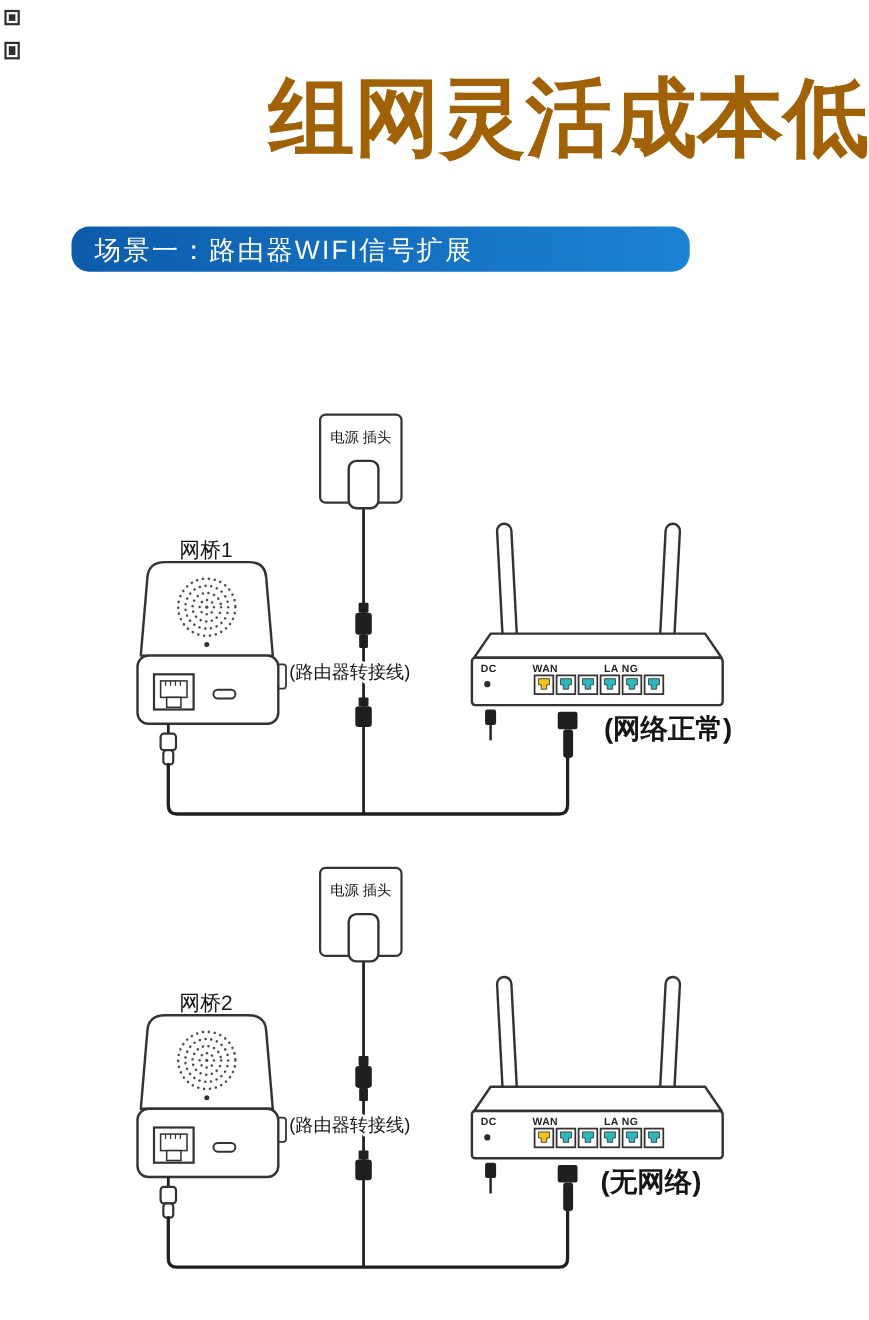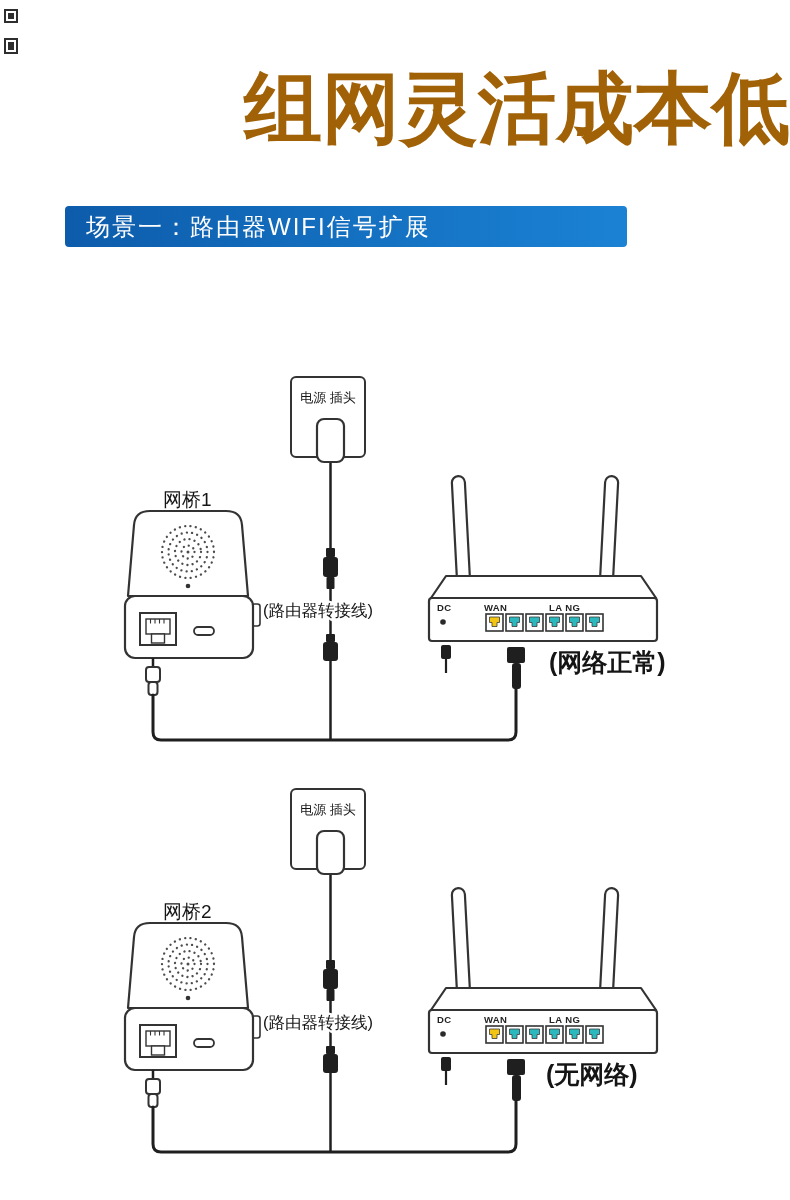--- a/index.html
+++ b/index.html
@@ -16,21 +16,21 @@
   .corner-mark::after { content: ""; position: absolute; left: 2px; top: 2px; right: 2px; bottom: 2px; background: #2e2e2e; }
 
   h1.title {
     position: absolute; left: 0; top: 62px; width: 790px; margin: 0;
     text-align: right; font-size: 78px; line-height: 1.2; font-weight: 900;
     color: #a16207; font-family: "DejaVu Sans", "Liberation Sans", sans-serif;
   }
 
   .banner {
     position: absolute; left: 65px; top: 206px; width: 562px; height: 41px;
-    border-radius: 4px;
+    border-radius: 16px;
     background: linear-gradient(90deg, #0d5cab 0%, #1b82d4 100%);
     display: flex; align-items: center;
   }
   .banner span { color: #ffffff; font-size: 24px; padding-left: 21px; letter-spacing: 2px; }
 
   svg.diagram { position: absolute; left: 0; width: 790px; height: 420px; }
   #diagram1 { top: 355px; }
   #diagram2 { top: 767px; }
 
   .port-wan { color: #f3c412; }

